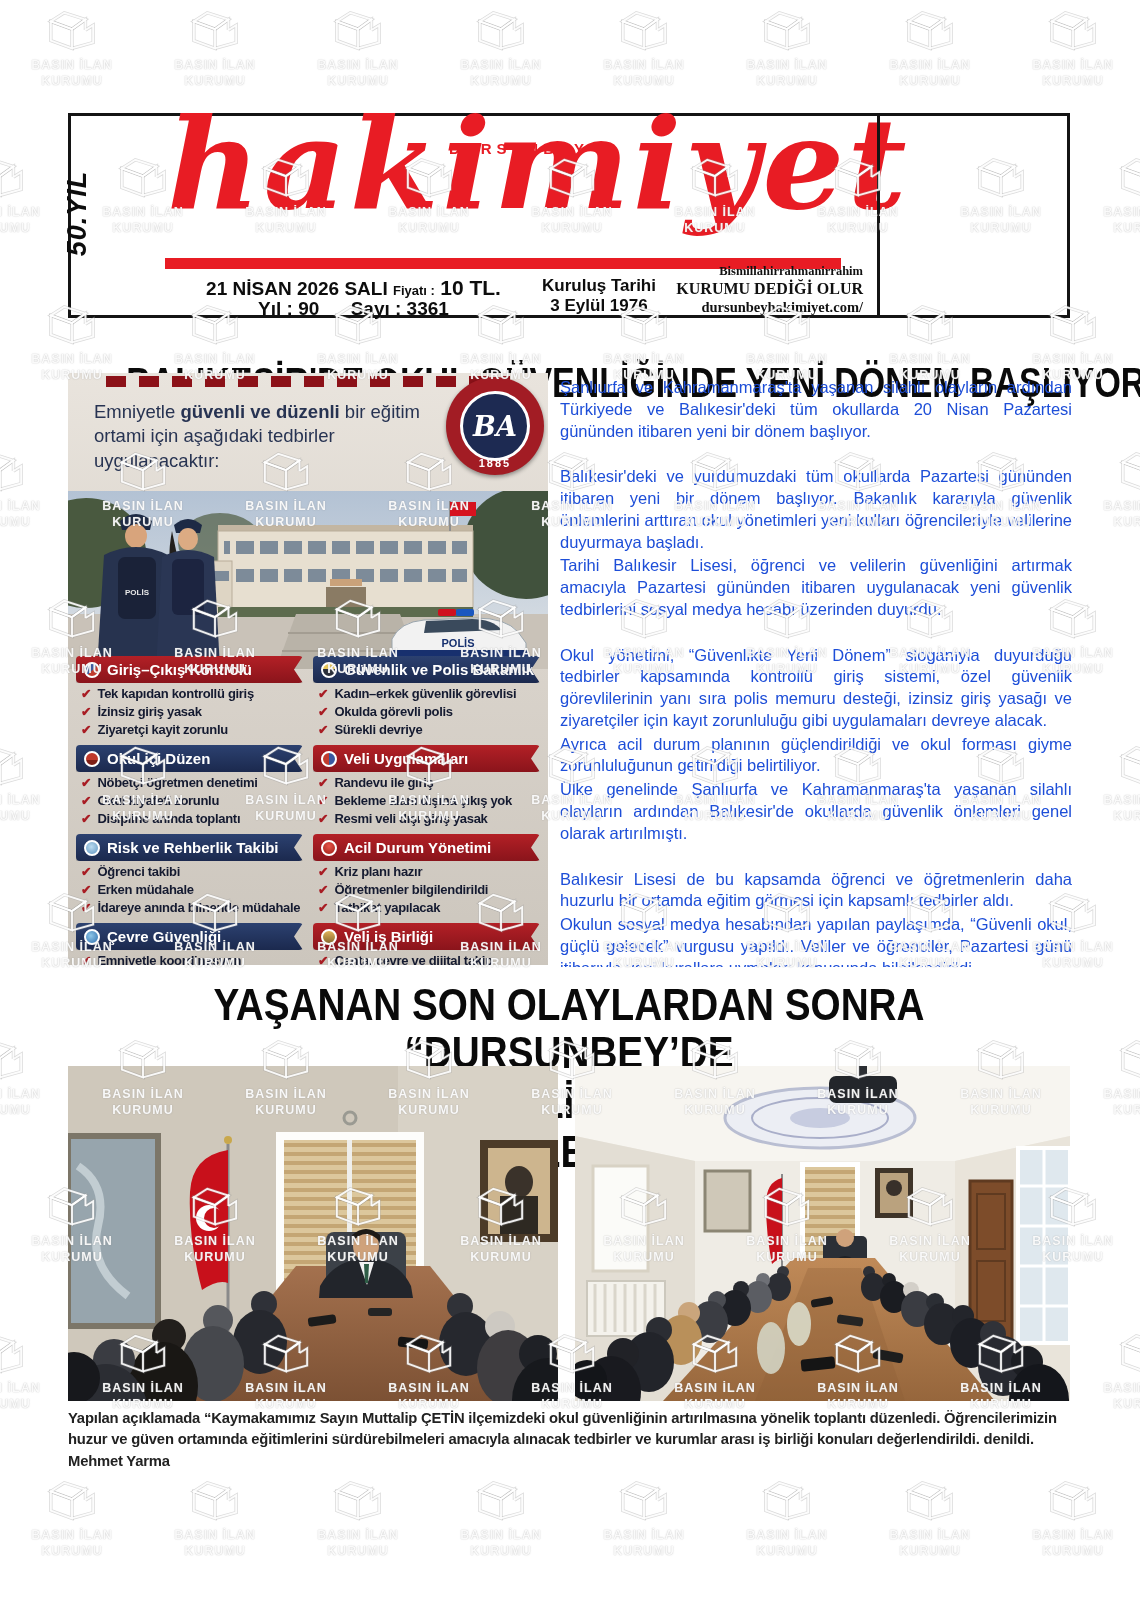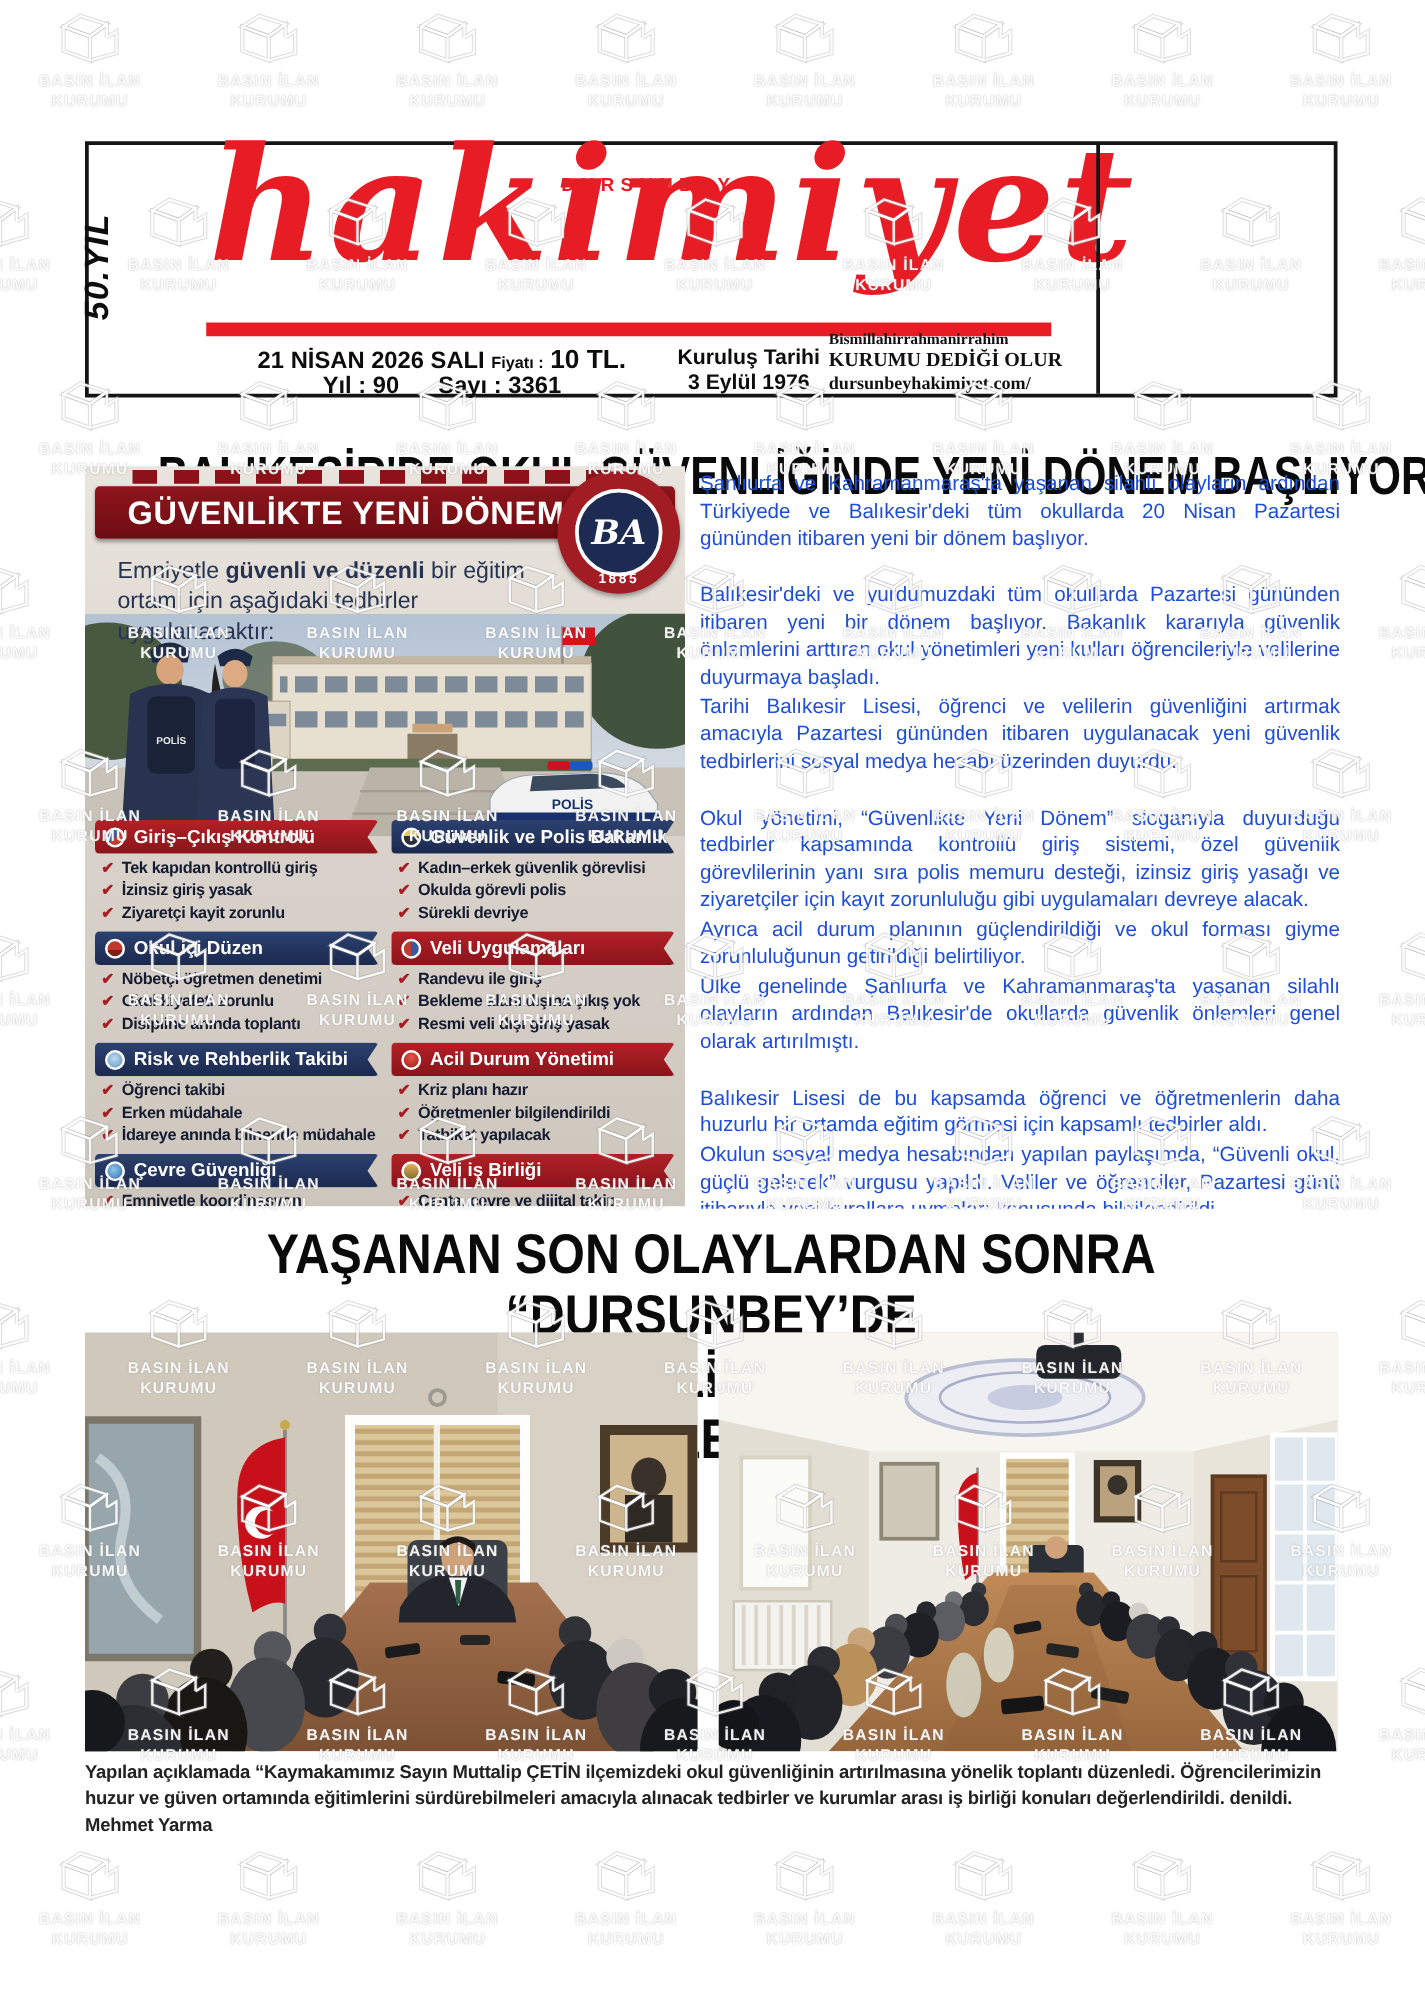--- a/index.html
+++ b/index.html
@@ -20,21 +20,21 @@
         transform:scaleX(1.02);transform-origin:left top;white-space:nowrap;}
   .logo-rule{position:absolute;left:94px;top:142px;width:676px;height:11px;background:#e81c24;}
   .date-main{position:absolute;left:110px;top:160px;width:345px;text-align:center;
         font:bold 19px "Liberation Sans",sans-serif;color:#0d0d0d;white-space:nowrap;}
   .date-main .price-l{font-size:13px;} .date-main .price-v{font-size:21px;}
   .year-line{position:absolute;left:110px;top:182px;width:345px;text-align:center;
         font:bold 19px "Liberation Sans",sans-serif;color:#0d0d0d;}
   .year-line .sp{display:inline-block;width:26px;}
   .kurulus{position:absolute;left:448px;top:160px;width:160px;text-align:center;
         font:bold 17px "Liberation Sans",sans-serif;line-height:1.18;color:#0d0d0d;}
-  .bismillah{position:absolute;left:592px;top:148px;width:200px;text-align:left;
+  .bismillah{position:absolute;left:592px;top:148px;width:200px;text-align:right;
         font-family:"Liberation Serif",serif;color:#111;}
   .bismillah .b1{font-weight:bold;font-size:12.5px;}
   .bismillah .b2{font-weight:bold;font-size:16px;margin-top:1px;}
   .bismillah .b3{font-weight:bold;font-size:14.5px;margin-top:1px;}
   .mh-divider{position:absolute;left:806px;top:0;bottom:0;width:3px;background:#141414;}
   .flag-panel{position:absolute;left:809px;top:0;right:0;bottom:0;text-align:center;}
   .flag{width:152px;height:96px;margin-top:8px;}
   .slogan{font:bold 18.5px "Liberation Sans",sans-serif;line-height:1.18;color:#0d0d0d;}
   .signature{width:118px;height:34px;margin:-2px 12px 0 auto;display:block;}
 
@@ -203,23 +203,20 @@
         <path d="M40,12 l46,-2 q20,0 30,11 l-78,3 z" fill="#3a4a5c"></path>
         <rect x="4" y="41" width="138" height="12" fill="#18306e"></rect>
         <text x="72" y="38" text-anchor="middle" font-size="11" font-weight="bold" fill="#16306f">POLİS</text>
         <circle cx="34" cy="56" r="9" fill="#1d1d1d"></circle>
           <circle cx="34" cy="56" r="4" fill="#777"></circle>
         <circle cx="114" cy="56" r="9" fill="#1d1d1d"></circle>
           <circle cx="114" cy="56" r="4" fill="#777"></circle>
       </g>
     </svg>
     <div class="poster-topcut"></div>
-    <div class="poster-banner">
-      <span>GÜVENLİKTE YENİ DÖNEM</span>
-    </div>
     <div class="school-logo">
       <div class="logo-inner">
         <span class="logo-mono">BA</span>
       </div>
       <span class="logo-year">1885</span>
     </div>
     <div class="poster-intro">
       <span>Emniyetle </span><b>güvenli ve düzenli</b><span> bir eğitim ortami için aşağıdaki tedbirler uygulanacaktır:</span>
     </div>
     <div class="poster-cols">

